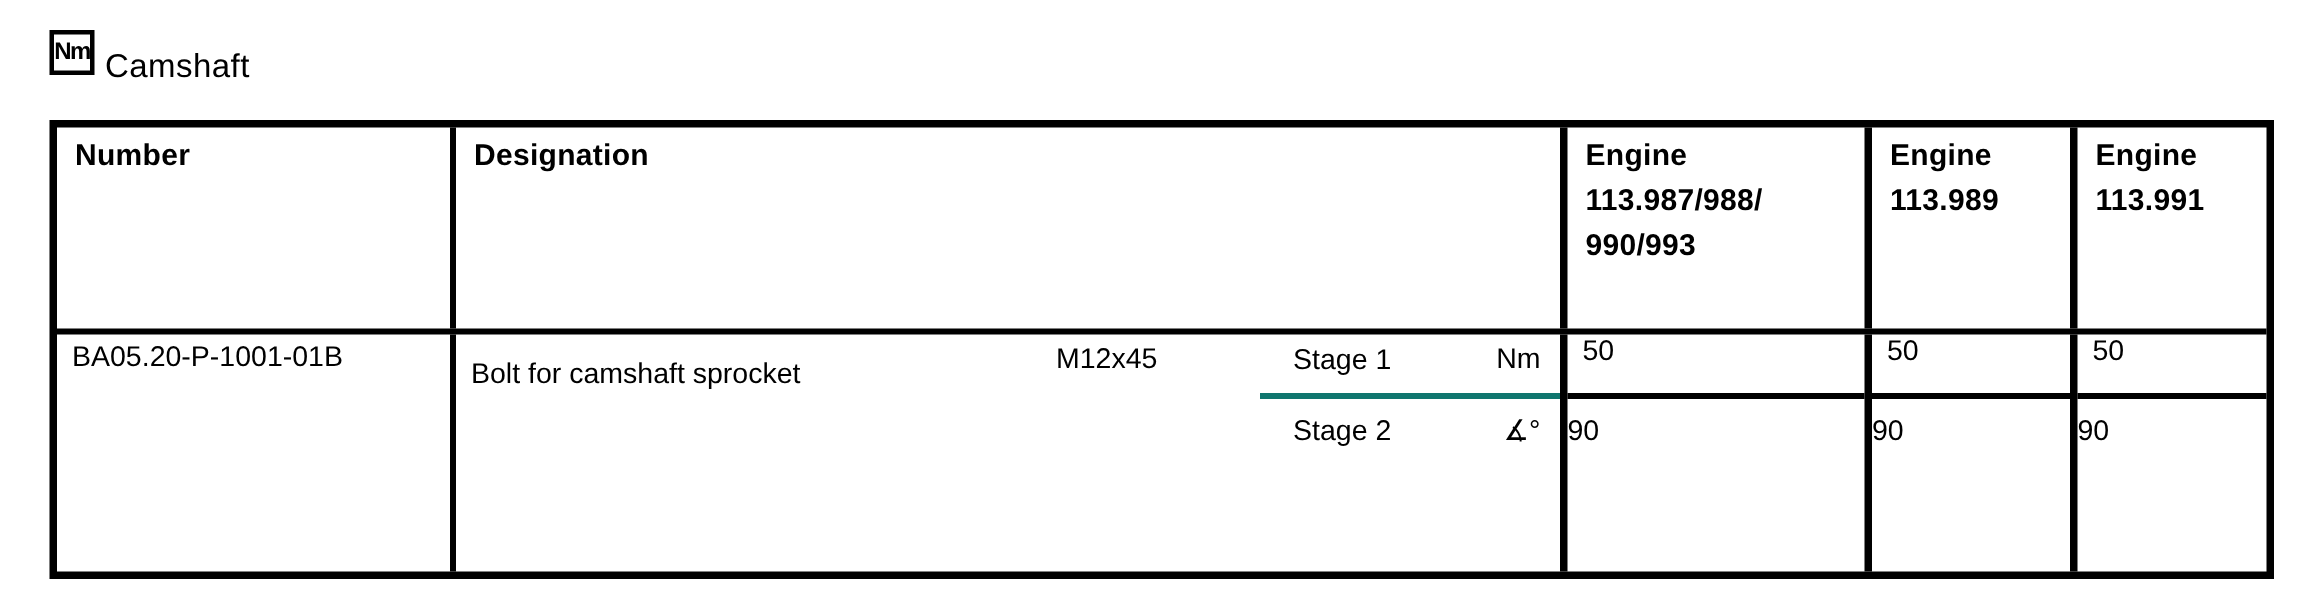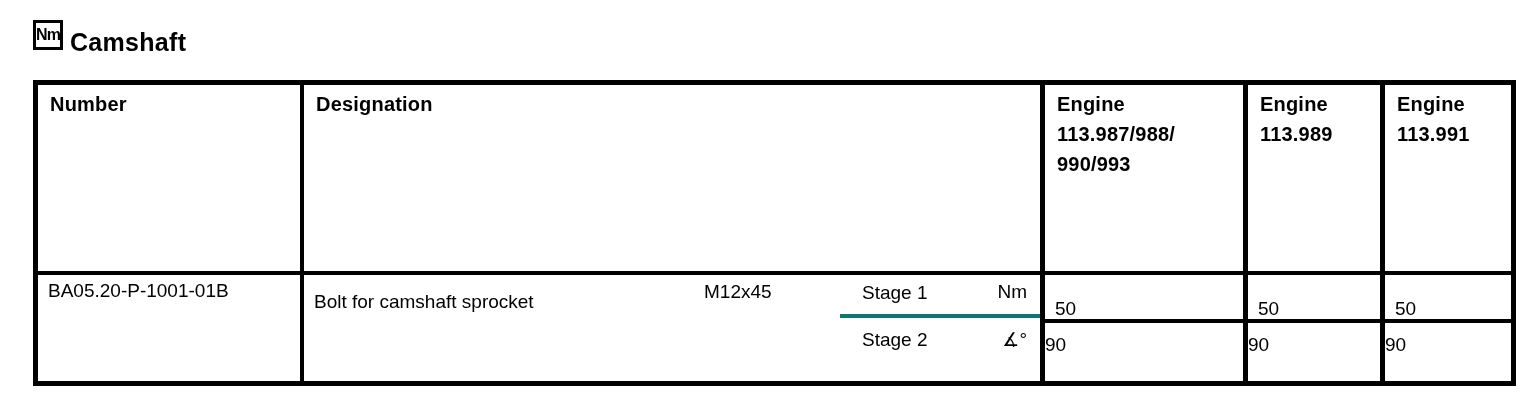--- a/index.html
+++ b/index.html
@@ -31,43 +31,43 @@
     box-sizing: border-box;
     border: 3px solid #000;
     display: flex;
     align-items: center;
     justify-content: center;
     font-weight: bold;
     font-size: 16px;
     letter-spacing: -1px;
   }
   .page-title {
-    font-size: 25px;
-    font-weight: bold;
+    font-size: 22px;
+    font-weight: normal;
     line-height: 1;
     transform: translateY(5px);
     letter-spacing: 0.3px;
   }
 
   
   .torque-table {
     position: absolute;
     left: 33px;
     top: 80px;
     width: 1483px;
     height: 306px;
     box-sizing: border-box;
     border: 5px solid #000;
     display: flex;
     flex-direction: column;
     background: #fff;
   }
   .header-row {
     display: flex;
-    height: 190px;
+    height: 138px;
     box-sizing: border-box;
     border-bottom: 4px solid #000;
   }
   .data-row {
     display: flex;
     flex: 1;
   }
 
   .col-number      { width: 262px; box-sizing: border-box; }
   .col-designation { width: 740px; box-sizing: border-box; border-left: 4px solid #000; }
@@ -134,21 +134,21 @@
 
   .engine-col {
     display: flex;
     flex-direction: column;
     padding: 0;
   }
   .val-top {
     height: 43px;
     box-sizing: border-box;
     border-bottom: 4px solid #000;
-    padding: 22px 10px;
+    padding: 0 10px;
   }
   .val-bottom {
     flex: 1;
     padding: 10px 0;
   }
 </style>
 </head>
 <body>
 
 <div class="heading">

